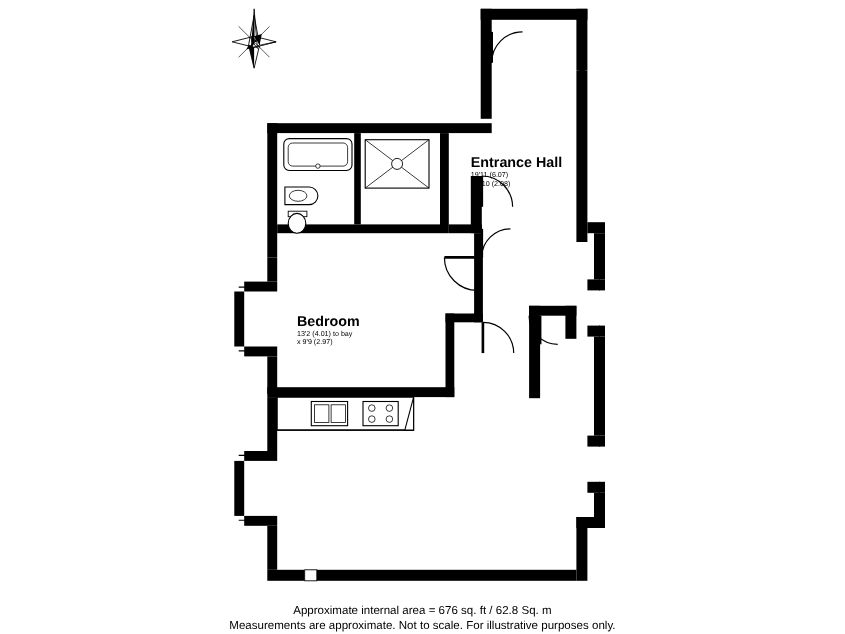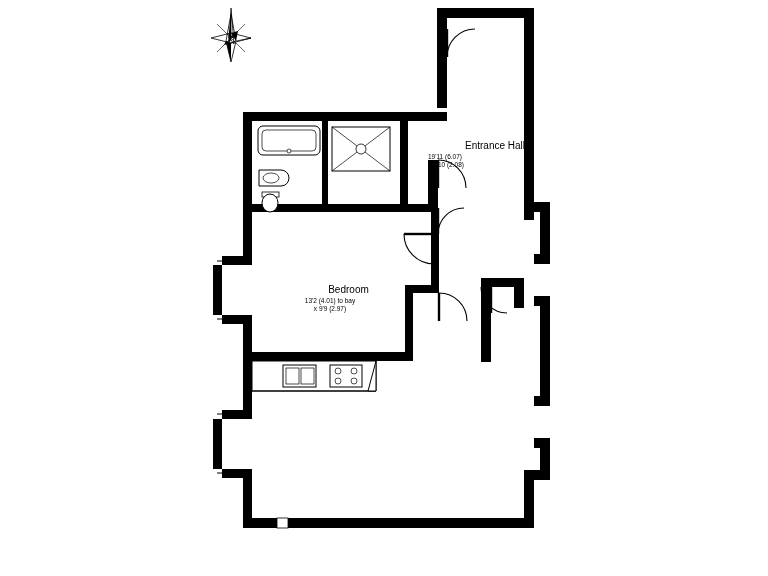--- a/index.html
+++ b/index.html
@@ -21,30 +21,28 @@
     height: 576px;
   }
   svg#floorplan {
     position: absolute;
     left: 0; top: 0;
     width: 768px;
     height: 576px;
   }
   .room-label {
     position: absolute;
-    text-align: center;
     color: #000000;
     line-height: 1.25;
     white-space: nowrap;
   }
   .room-label .rl-name {
-    font-size: 10px;
-    font-weight: normal;
+    font-size: 13px;
+    font-weight: bold;
     display: block;
-    margin-left: 37px;
   }
   .room-label .rl-dim {
     font-size: 6.5px;
     display: block;
   }
   .footer {
     position: absolute;
     left: 0;
     width: 768px;
     text-align: center;
@@ -234,14 +232,18 @@
 
   <div class="room-label" style="left:270px; top:284px; width:120px;">
     <span class="rl-name">Bedroom</span>
     <span class="rl-dim">13'2 (4.01) to bay</span>
     <span class="rl-dim">x 9'9 (2.97)</span>
   </div>
 
 
   <div class="compass-letter" style="left:228px; top:31px;">N</div>
 
+  <div class="footer" style="top:548px;">
+    <span class="f1">Approximate internal area = 676 sq. ft / 62.8 Sq. m</span>
+    <span class="f2">Measurements are approximate. Not to scale. For illustrative purposes only.</span>
+  </div>
 
 </div>
 
 </body></html>

